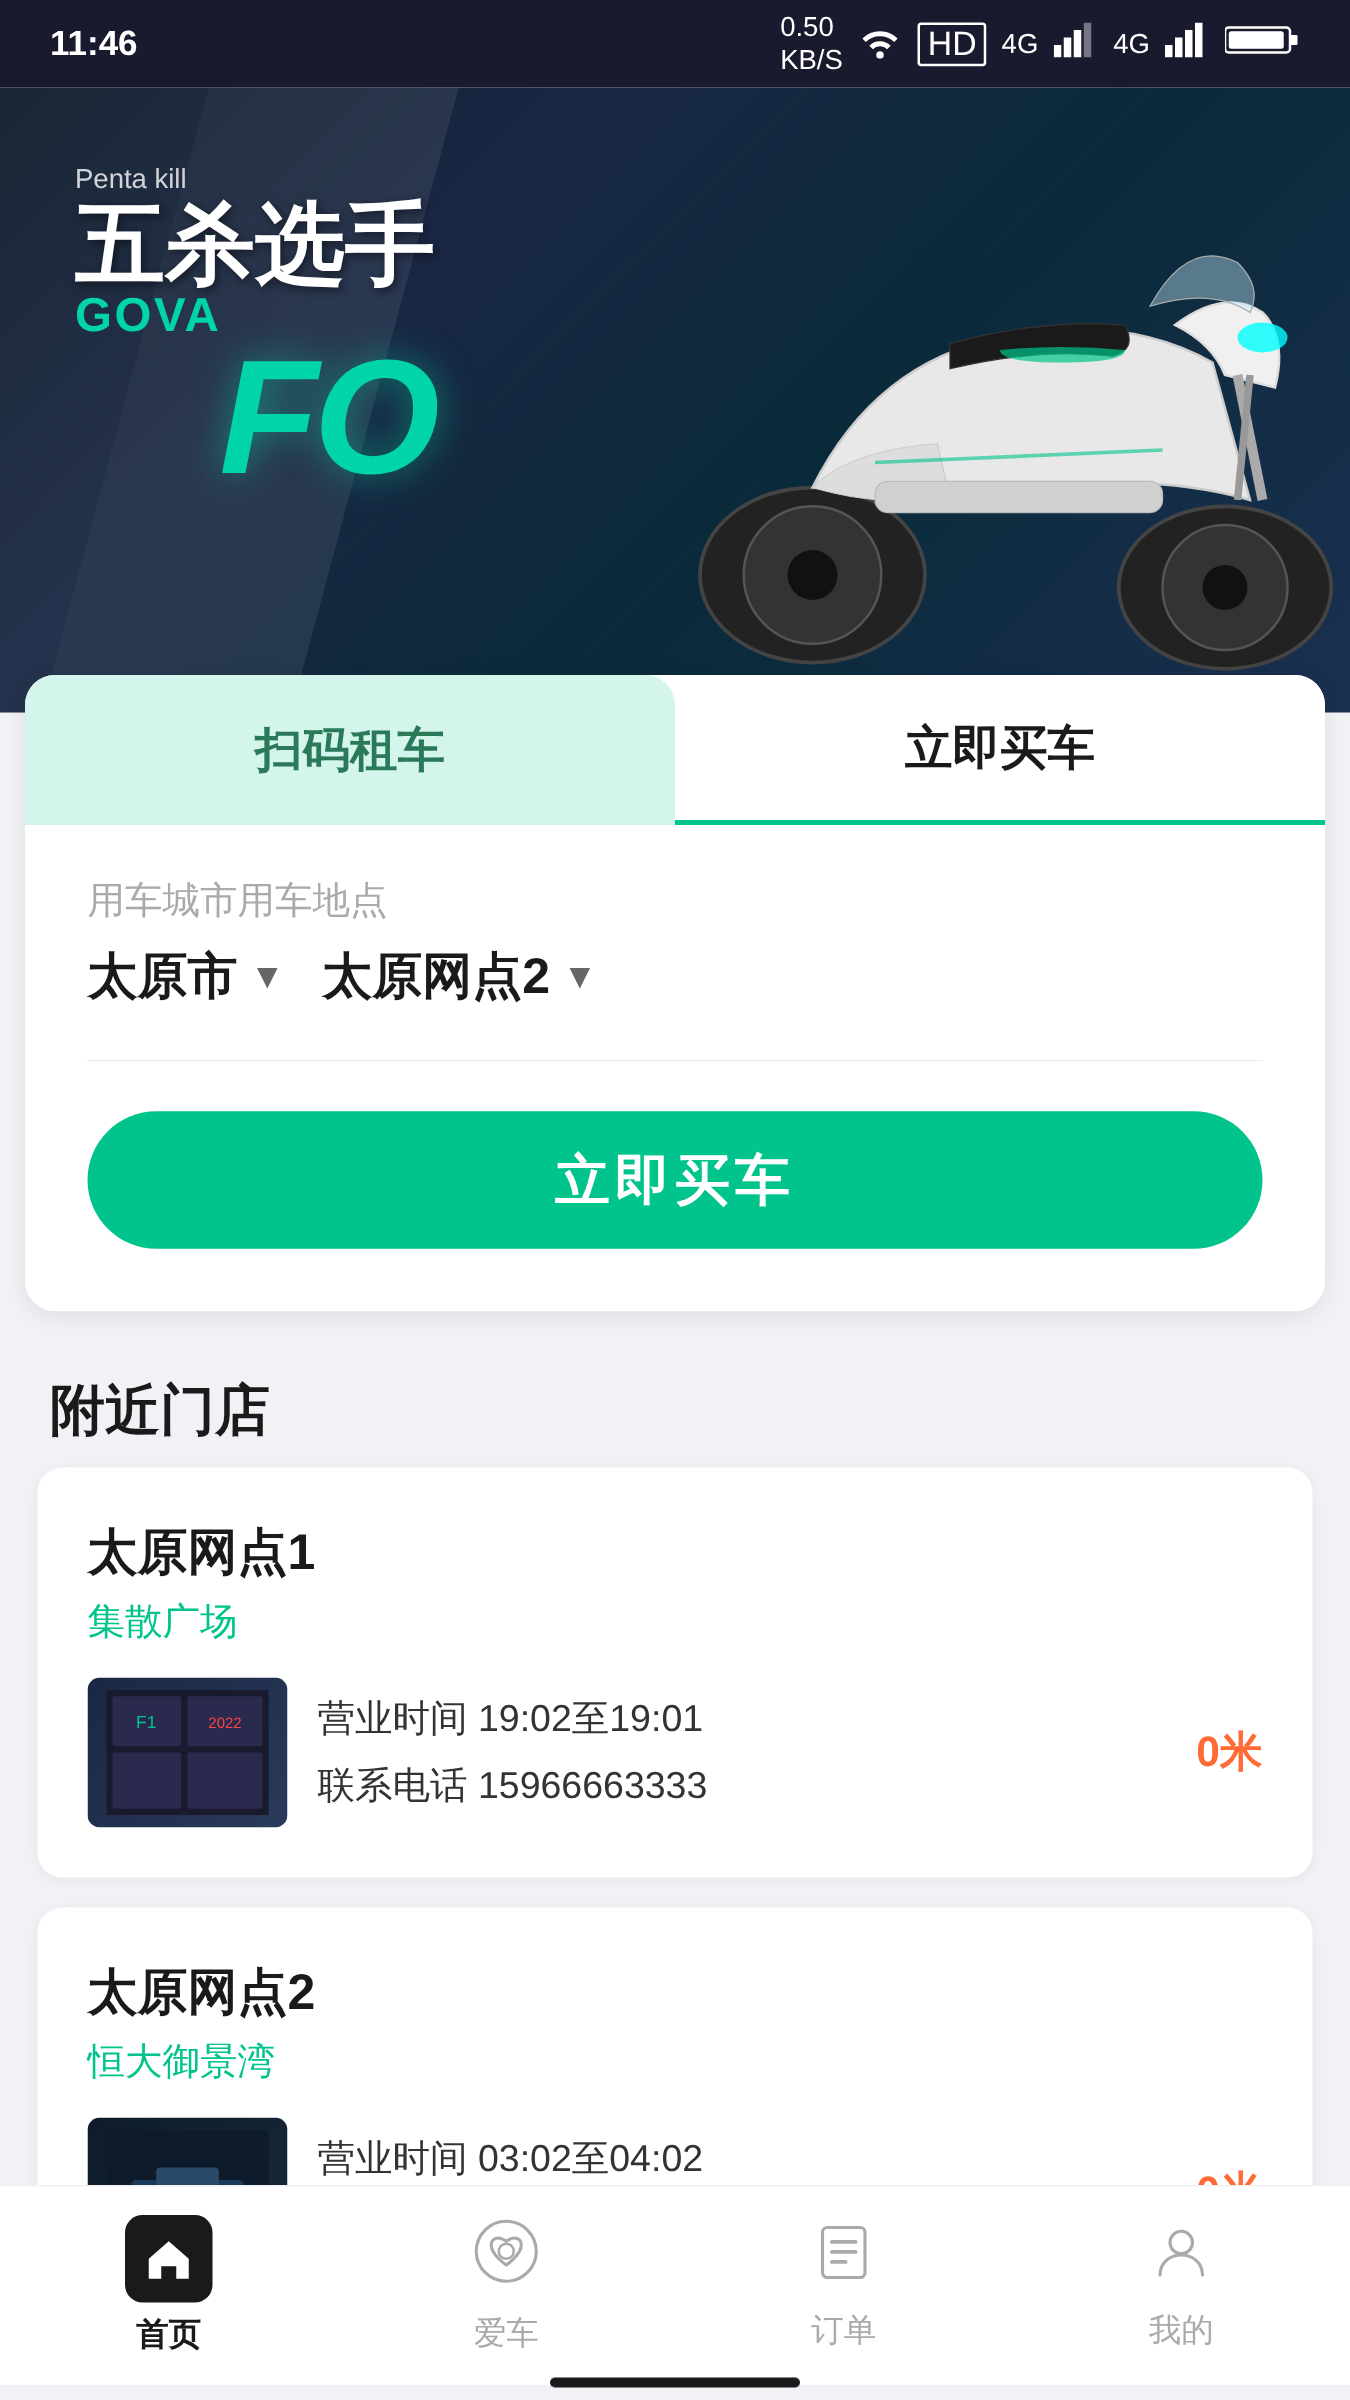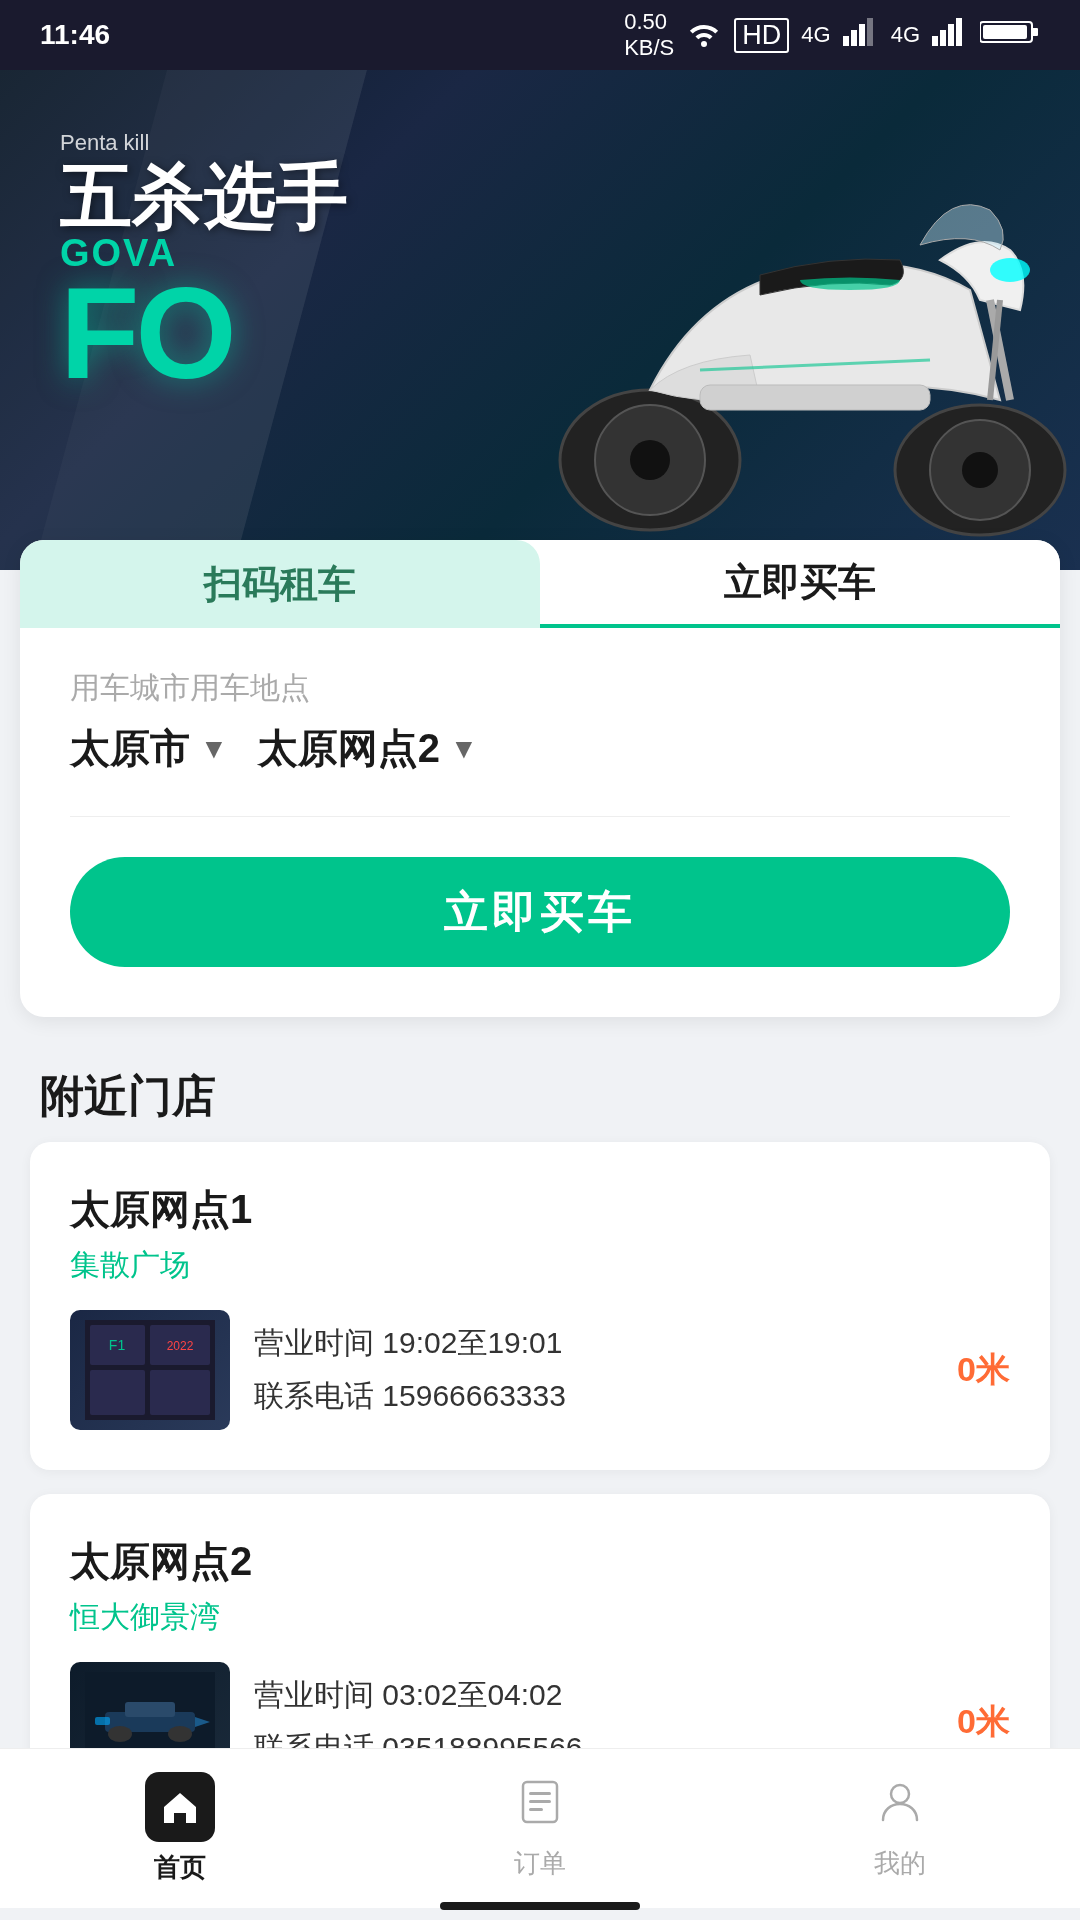--- a/index.html
+++ b/index.html
@@ -83,22 +83,24 @@
       font-size: 72px;
       font-weight: 900;
       line-height: 1;
       text-shadow: 2px 2px 8px rgba(0,0,0,0.5);
     }
     .hero-title-en {
       color: #00d4a8;
       font-size: 130px;
       font-weight: 900;
       line-height: 0.9;
+      font-style: italic;
       text-shadow: 0 0 30px rgba(0,212,168,0.5);
       letter-spacing: -4px;
+      text-align: right;
     }
     .hero-subtitle {
       color: #00d4a8;
       font-size: 38px;
       font-weight: 700;
       letter-spacing: 2px;
     }
     
     .hero-scooter {
       position: absolute;
@@ -115,21 +117,21 @@
       border-radius: 24px;
       overflow: hidden;
       box-shadow: 0 4px 20px rgba(0,0,0,0.08);
       position: relative;
       z-index: 5;
     }
 
     
     .tabs {
       display: flex;
-      height: 88px;
+      height: 120px;
     }
     .tab {
       flex: 1;
       display: flex;
       align-items: center;
       justify-content: center;
       font-size: 38px;
       font-weight: 600;
       cursor: pointer;
       position: relative;
@@ -510,20 +512,30 @@
 
   <div class="nav-item">
     <div class="nav-home-icon">
       <svg width="40" height="36" viewBox="0 0 40 36">
         <path d="M20 4 L36 18 L36 34 L26 34 L26 24 L14 24 L14 34 L4 34 L4 18 Z" fill="white"></path>
       </svg>
     </div>
     <span class="nav-label active">首页</span>
   </div>
 
+  <div class="nav-item">
+    <span class="nav-icon">
+      <svg width="54" height="54" viewBox="0 0 54 54" fill="none">
+        <circle cx="27" cy="27" r="24" stroke="#aaa" stroke-width="2.5" fill="none"></circle>
+        <path d="M27 38 C27 38 15 30 15 22 C15 17 20 14 27 19 C34 14 39 17 39 22 C39 30 27 38 27 38Z" stroke="#aaa" stroke-width="2.5" fill="none"></path>
+        <circle cx="27" cy="27" r="6" stroke="#aaa" stroke-width="2" fill="none"></circle>
+      </svg>
+    </span>
+    <span class="nav-label">爱车</span>
+  </div>
 
   <div class="nav-item">
     <span class="nav-icon">
       <svg width="50" height="50" viewBox="0 0 50 50" fill="none">
         <rect x="8" y="6" width="34" height="40" rx="4" stroke="#aaa" stroke-width="2.5" fill="none"></rect>
         <rect x="14" y="16" width="22" height="3" rx="1.5" fill="#aaa"></rect>
         <rect x="14" y="24" width="22" height="3" rx="1.5" fill="#aaa"></rect>
         <rect x="14" y="32" width="14" height="3" rx="1.5" fill="#aaa"></rect>
       </svg>
     </span>

